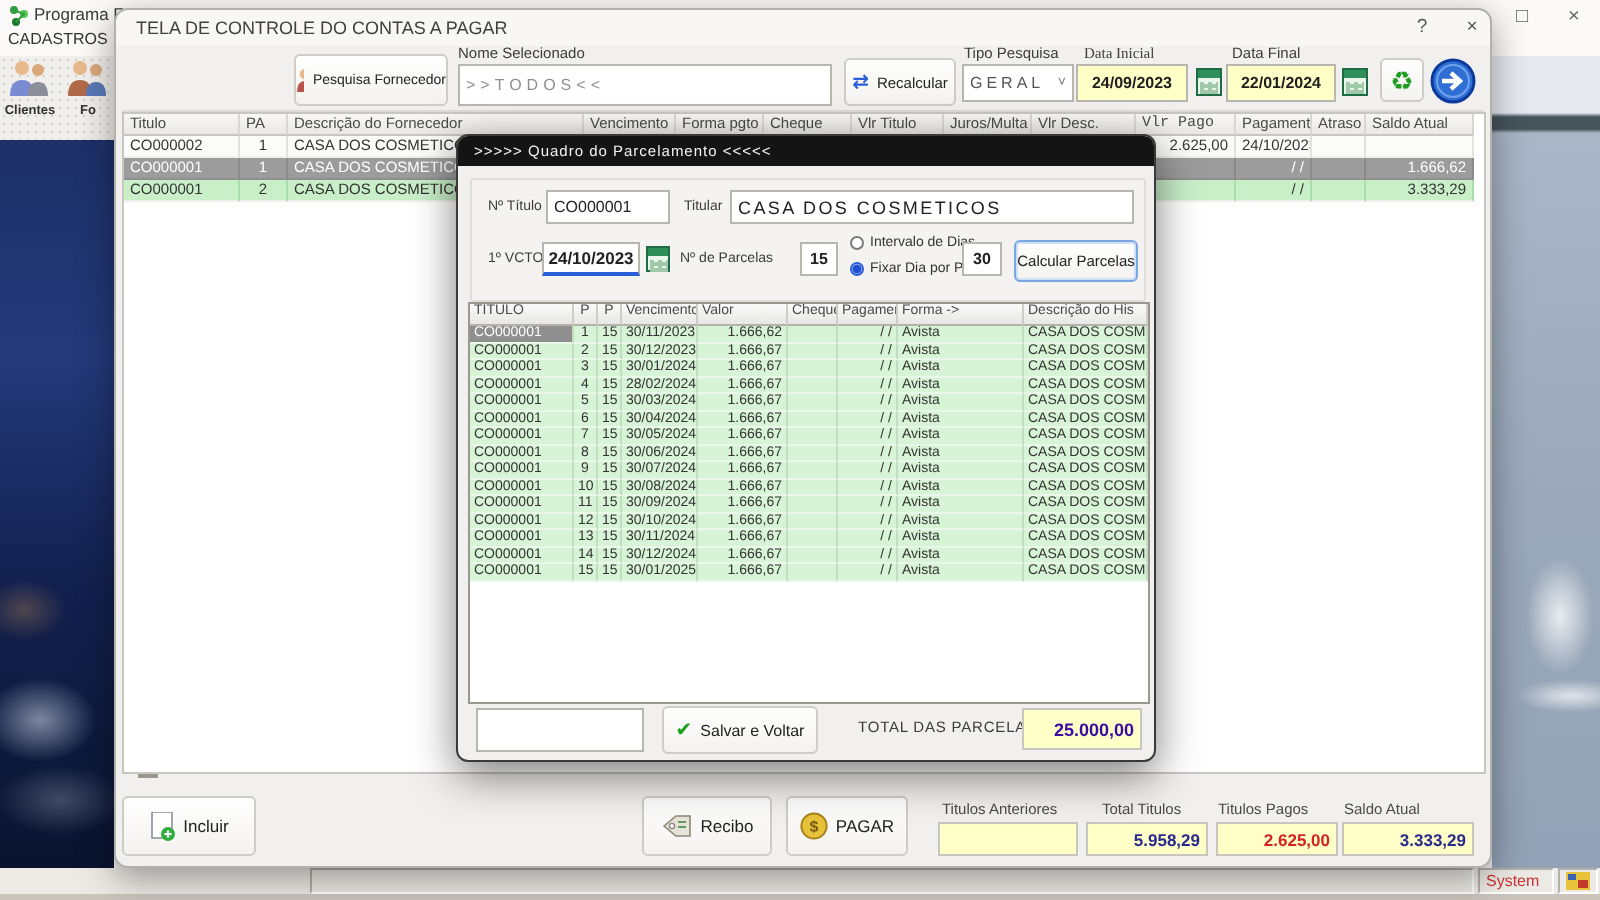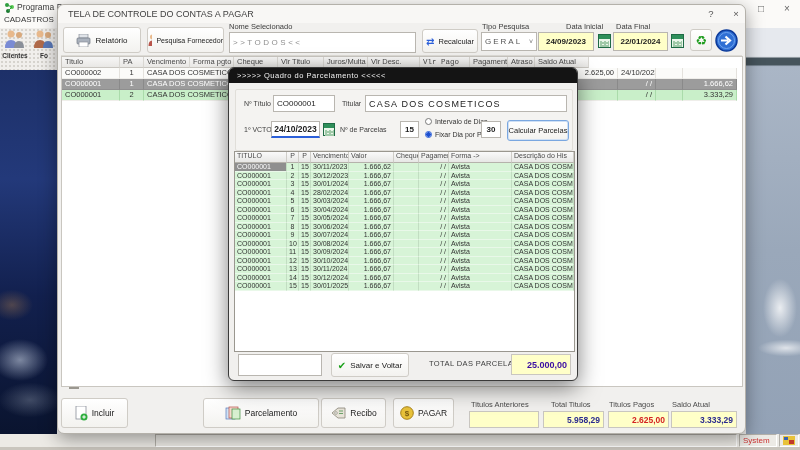--- a/index.html
+++ b/index.html
@@ -164,28 +164,20 @@
   </div>
   <div class="bottom-strip"></div>
 
   <div class="win">
     <div class="win-titlebar">
       <span class="win-title">TELA DE CONTROLE DO CONTAS A PAGAR</span>
       <span class="win-ctrl" style="left:646px;">?</span>
       <span class="win-ctrl" style="left:671px;">×</span>
     </div>
 
-    <div class="btn" style="left:5px; top:22px; width:78px; height:26px;">
-      <svg width="15" height="13">
-          <rect x="3" y="0" width="9" height="4" fill="#dfe3e8" stroke="#8a8f99" stroke-width=".7"></rect>
-          <rect x="1" y="4" width="13" height="6" rx="1" fill="#aab2bd" stroke="#707782" stroke-width=".7"></rect>
-          <rect x="3" y="8" width="9" height="5" fill="#fff" stroke="#8a8f99" stroke-width=".7"></rect>
-        </svg>
-      <span>Relatório</span>
-    </div>
     <div class="btn" style="left:89px; top:22px; width:77px; height:26px; font-size:7px;">
       <svg width="9" height="12">
           <circle cx="4.5" cy="3" r="2.6" fill="#e8b98c"></circle>
           <path d="M0.5 12 Q0.5 6.5 4.5 6.5 Q8.5 6.5 8.5 12 Z" fill="#b8544a"></path>
         </svg>
       <span>Pesquisa Fornecedor</span>
     </div>
 
     <span class="tb-label" style="left:171px; top:17px;">Nome Selecionado</span>
     <div class="field" style="left:171px; top:27px; width:187px; height:21px; color:#8f8f8f; letter-spacing:2.5px;">&gt;&gt;TODOS&lt;&lt;</div>
@@ -194,21 +186,21 @@
       <span class="swap">⇄</span>
       <span>Recalcular</span>
     </div>
 
     <span class="tb-label" style="left:424px; top:17px;">Tipo  Pesquisa</span>
     <div class="field combo" style="left:423px; top:27px; width:56px; height:19px;">
       <span>GERAL</span>
       <span class="arr">˅</span>
     </div>
 
-    <span class="tb-label" style="left:508px; top:17px;">Data Inicial</span>
+    <span class="tb-label" style="left:484px; top:17px;font-family:Liberation Serif, serif;">Data Inicial</span>
     <div class="field yellow datefield" style="left:480px; top:27px; width:56px; height:19px;">24/09/2023</div>
     <span class="cal" style="left:540px; top:29px;"></span>
 
     <span class="tb-label" style="left:558px; top:17px;">Data Final</span>
     <div class="field yellow datefield" style="left:555px; top:27px; width:55px; height:19px;">22/01/2024</div>
     <span class="cal" style="left:613px; top:29px;"></span>
 
     <div class="btn" style="left:632px; top:24px; width:22px; height:22px;">
       <span class="recycle">♻</span>
     </div>
@@ -219,20 +211,21 @@
         <path d="M6 11.5 H13 M10.5 7.5 L15 11.5 L10.5 15.5" stroke="#fff" stroke-width="2.2" fill="none"></path>
       </svg>
     </div>
 
     <div class="sep"></div>
 
     <div class="tablebox" id="main-table">
         <div class="tr thead">
           <div class="tc" style="width: 58px;">Titulo</div>
           <div class="tc" style="width: 24px;">PA</div>
+          <div class="tc" style="width: 148px;">Descrição do Fornecedor</div>
           <div class="tc" style="width: 46px;">Vencimento</div>
           <div class="tc" style="width: 44px;">Forma pgto</div>
           <div class="tc" style="width: 44px;">Cheque</div>
           <div class="tc" style="width: 46px;">Vlr Titulo</div>
           <div class="tc" style="width: 44px;">Juros/Multa</div>
           <div class="tc" style="width: 52px;">Vlr Desc.</div>
           <div class="tc" style="width: 50px; font-family: Liberation Mono, monospace;">Vlr Pago</div>
           <div class="tc" style="width: 38px;">Pagamento</div>
           <div class="tc" style="width: 27px;">Atraso</div>
           <div class="tc" style="width: 54px;">Saldo Atual</div>
@@ -286,28 +279,20 @@
     <div class="scroll-dash"></div>
 
     <div class="btn act" style="left:3px; width:67px;">
       <svg width="13" height="15">
           <rect x="1" y="0" width="10" height="13" fill="#fff" stroke="#8a8f99" stroke-width=".8"></rect>
           <circle cx="9" cy="11" r="3.5" fill="#2fae3f"></circle>
           <path d="M7.2 11 H10.8 M9 9.2 V12.8" stroke="#fff" stroke-width="1.1"></path>
         </svg>
       <span>Incluir</span>
     </div>
-    <div class="btn act" style="left:145px; width:116px;">
-      <svg width="16" height="15">
-          <rect x="1" y="2" width="9" height="11" fill="#cfe3f7" stroke="#5a79b8" stroke-width=".7"></rect>
-          <rect x="4" y="1" width="9" height="11" fill="#f7d9cf" stroke="#b8544a" stroke-width=".7"></rect>
-          <rect x="7" y="3" width="8" height="10" fill="#d8f0d0" stroke="#3f8f3f" stroke-width=".7"></rect>
-        </svg>
-      <span>Parcelamento</span>
-    </div>
     <div class="btn act" style="left:263px; width:65px;">
       <svg width="16" height="13">
           <path d="M2 6 L8 1 L15 1 L15 11 L8 11 Z" fill="#e7e3d8" stroke="#8a8678" stroke-width=".8"></path>
           <circle cx="6" cy="6" r="1.3" fill="#fff" stroke="#8a8678" stroke-width=".7"></circle>
           <path d="M9 4 L13 4 M9 6.5 L13 6.5" stroke="#5f9b5f" stroke-width=".9"></path>
         </svg>
       <span>Recibo</span>
     </div>
     <div class="btn act" style="left:335px; width:61px;">
       <svg width="14" height="14">

